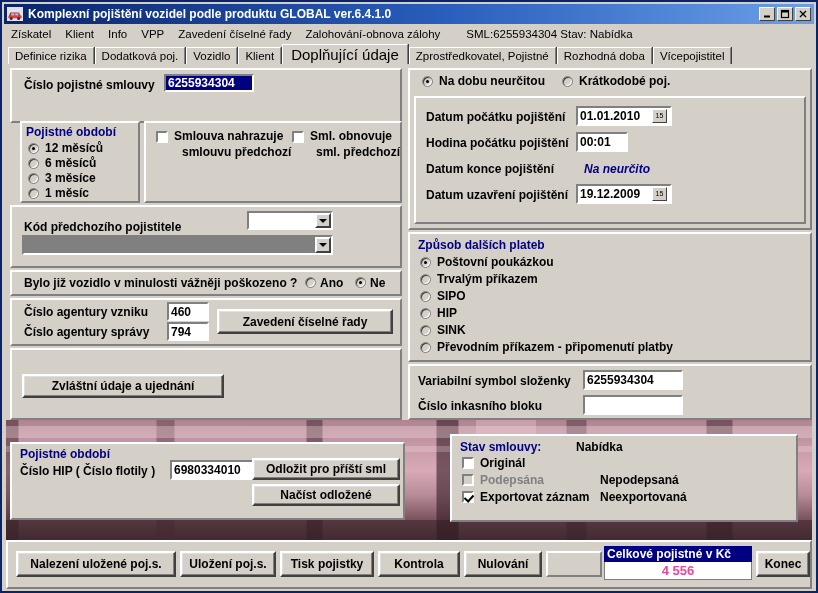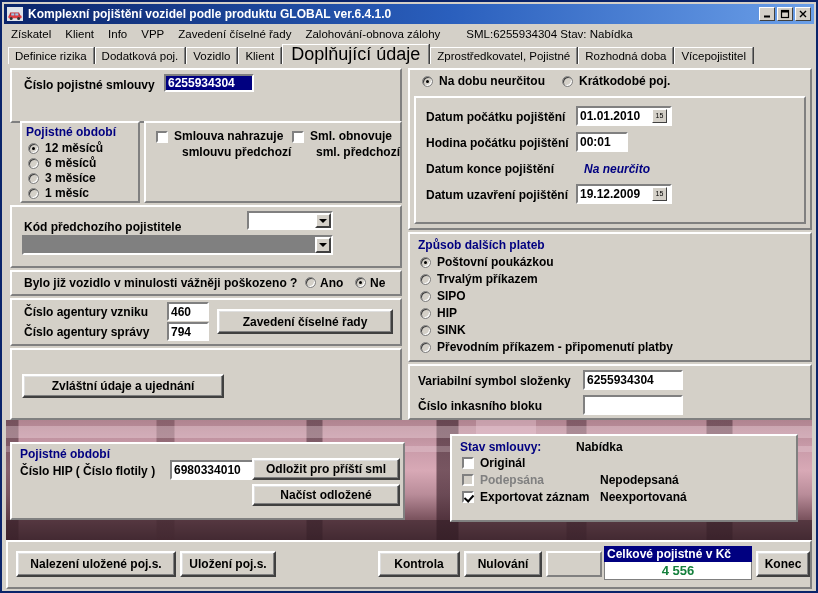--- a/index.html
+++ b/index.html
@@ -49,21 +49,21 @@
   }
   .tab{
     background:#d4d0c8;
     border:1px solid #ffffff;
     border-right-color:#808080;border-bottom:none;
     box-shadow:1px 0 0 #404040;
     height:17px;line-height:17px;padding:0 6px;font-size:11.5px;color:#000;
     margin-right:1px;white-space:nowrap;cursor:pointer;box-sizing:border-box;
   }
   .tab.active{
-    height:20px;line-height:19px;padding:0 8px;font-size:18px;
+    height:20px;line-height:19px;padding:0 8px;font-size:15px;
     background:#d4d0c8;position:relative;z-index:5;
   }
 
   
   .raised{
     background:#d4d0c8;
     border:2px solid;
     border-color:#ffffff #808080 #808080 #ffffff;
     box-sizing:border-box;
   }
@@ -175,21 +175,21 @@
     position:absolute;left:4px;top:538px;width:806px;height:49px;
     background:#d4d0c8;border:2px solid;
     border-color:#ffffff #808080 #808080 #ffffff;box-sizing:border-box;
   }
   .totalbox{position:absolute;}
   .total-hdr{
     background:#000080;color:#ffffff;font-size:12px;font-weight:bold;
     padding:1px 3px;box-sizing:border-box;white-space:nowrap;
   }
   .total-val{
-    background:#ffffff;color:#15803d;font-size:13px;font-weight:bold;
+    background:#ffffff;color:#ec4899;font-size:13px;font-weight:bold;
     text-align:center;box-sizing:border-box;
   }
 </style>
 </head>
 <body>
 
 <div id="app">
 
   <div class="titlebar">
     <span class="title-icon">
@@ -421,20 +421,21 @@
     <span class="lbl" style="position:absolute;left:148px;top:37px;">Nepodepsaná</span>
 
     <span class="chk on" style="position:absolute;left:10px;top:55px;"></span>
     <span class="lbl" style="position:absolute;left:28px;top:54px;">Exportovat záznam</span>
     <span class="lbl" style="position:absolute;left:148px;top:54px;">Neexportovaná</span>
   </div>
 
   <div class="bottombar">
     <div class="btn" style="position:absolute;left:8px;top:9px;width:160px;height:26px;">Nalezení uložené poj.s.</div>
     <div class="btn" style="position:absolute;left:172px;top:9px;width:96px;height:26px;">Uložení poj.s.</div>
+    <div class="btn" style="position:absolute;left:272px;top:9px;width:94px;height:26px;">Tisk pojistky</div>
     <div class="btn" style="position:absolute;left:370px;top:9px;width:82px;height:26px;">Kontrola</div>
     <div class="btn" style="position:absolute;left:456px;top:9px;width:78px;height:26px;">Nulování</div>
     <div class="raised" style="position:absolute;left:538px;top:9px;width:56px;height:26px;"></div>
 
     <div class="totalbox" style="left:596px;top:4px;width:148px;height:36px;">
       <div class="total-hdr">Celkové pojistné v Kč</div>
       <div class="total-val" style="height:18px;line-height:18px;border:1px solid #808080;border-top:none;">4 556</div>
     </div>
 
     <div class="btn" style="position:absolute;left:748px;top:9px;width:54px;height:26px;">Konec</div>

